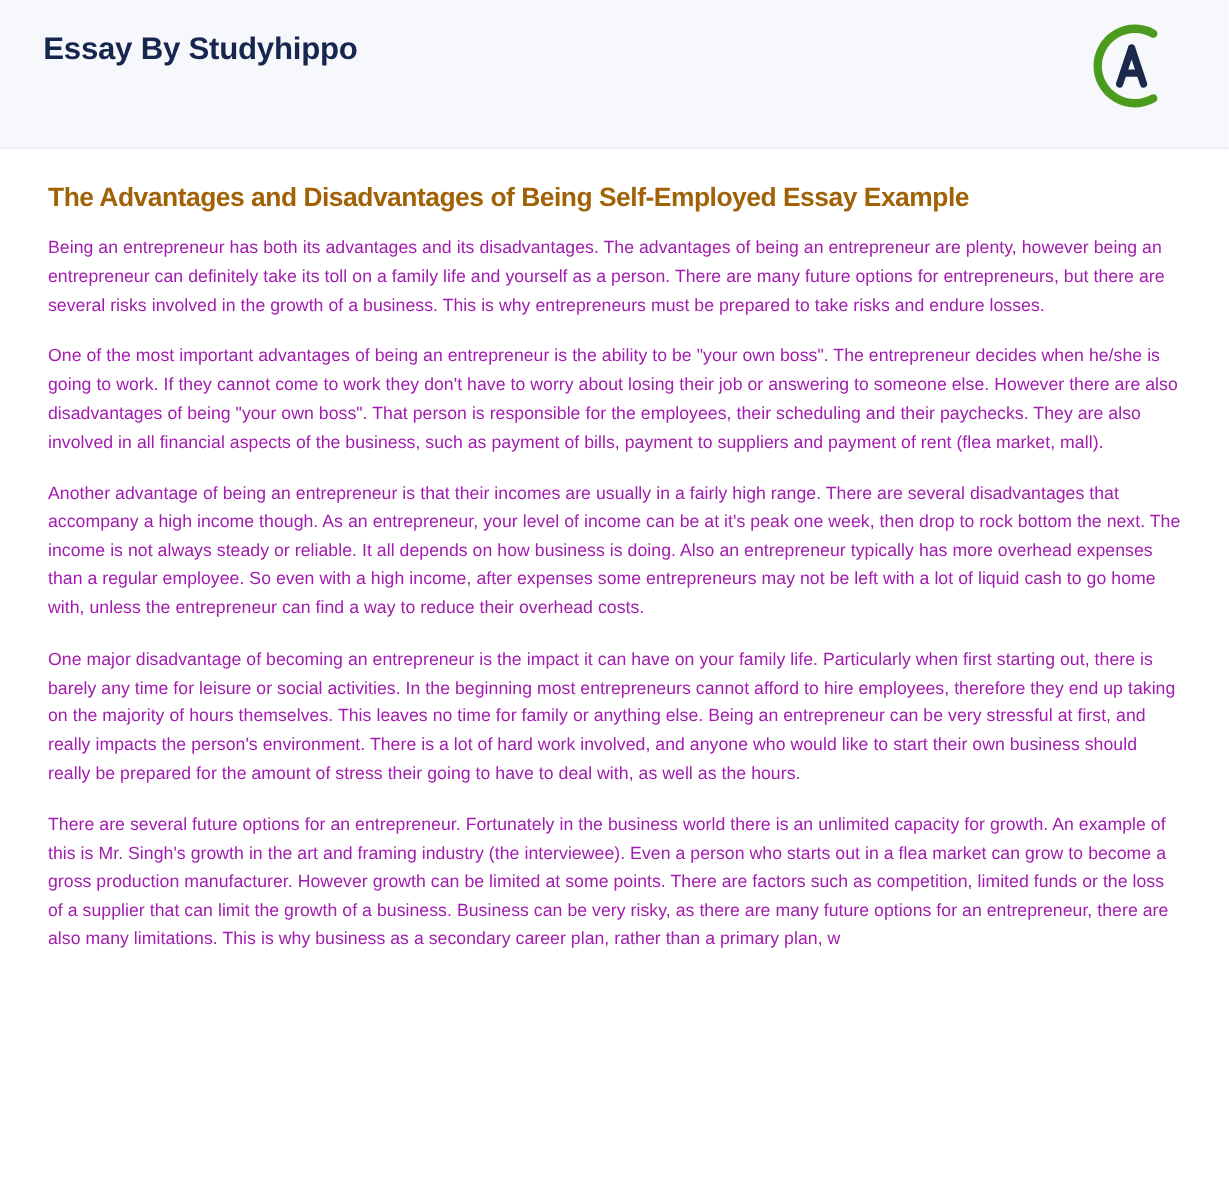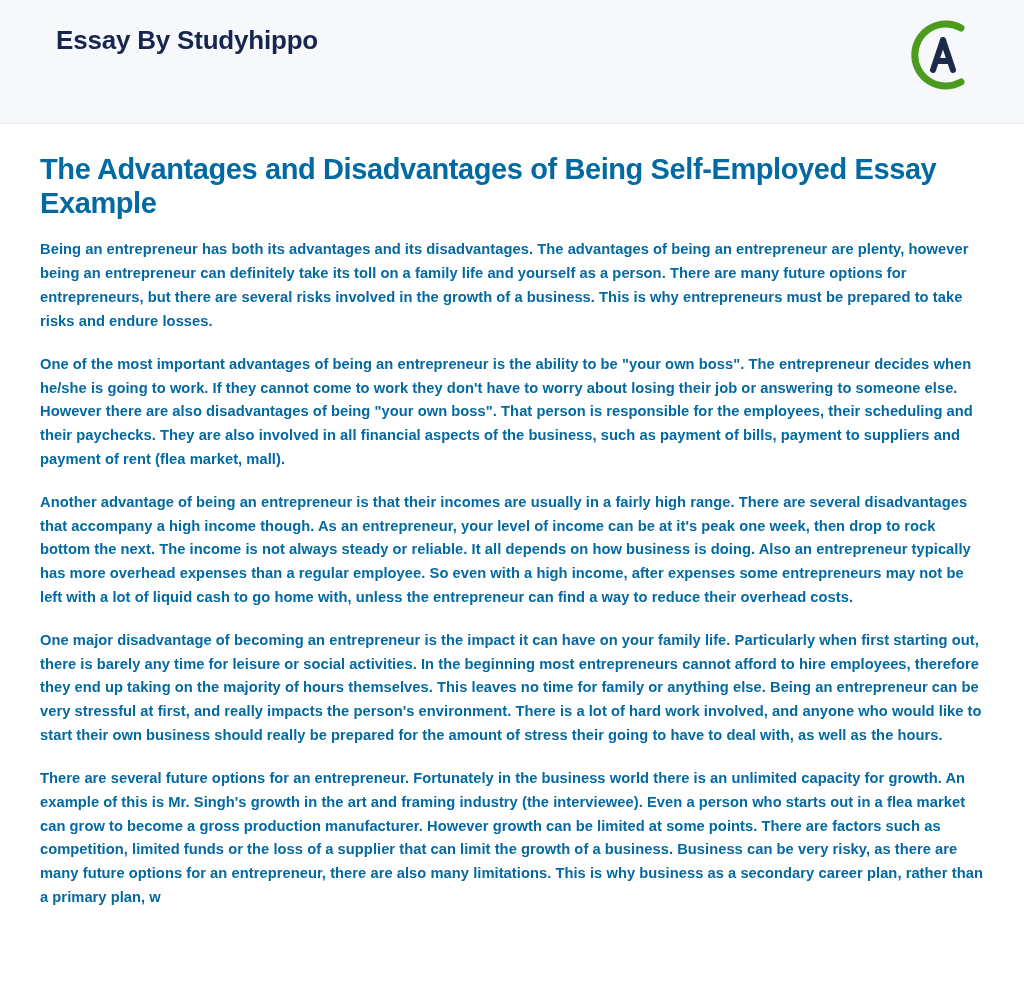--- a/index.html
+++ b/index.html
@@ -13,21 +13,21 @@
     font-family: "Liberation Sans", sans-serif;
     color: #2b2f38;
     -webkit-font-smoothing: antialiased;
   }
 
   
   .header {
     position: relative;
     background: #f7f8fb;
     border-bottom: 1px solid #e7eaf0;
-    padding: 26px 40px 22px 56px;
+    padding: 26px 40px 22px 36px;
     box-sizing: border-box;
     height: 124px;
   }
   .brand {
     font-size: 26px;
     font-weight: 700;
     letter-spacing: -0.2px;
     color: #1a2a56;
     margin: 0 0 16px 0;
     line-height: 1.1;
@@ -50,34 +50,33 @@
     height: 74px;
   }
   .logo-mark svg { display: block; }
 
   
   .article {
     padding: 28px 40px 10px 40px;
     box-sizing: border-box;
   }
   .article-title {
-    font-size: 29px;
+    font-size: 22px;
     line-height: 1.18;
     font-weight: 700;
-    color: #0369a1;
+    color: #a16207;
     letter-spacing: -0.4px;
     margin: 0 0 18px 0;
   }
   .article-body p {
     font-size: 14.7px;
     line-height: 1.62;
-    color: #0369a1;
+    color: #a21caf;
     margin: 0 0 19px 0;
     letter-spacing: 0.05px;
-    font-weight: bold;
   }
   .article-body p:last-child {
     margin-bottom: 0;
   }
 </style>
 </head>
 <body>
 
 <div class="header">
   <div class="brand">

